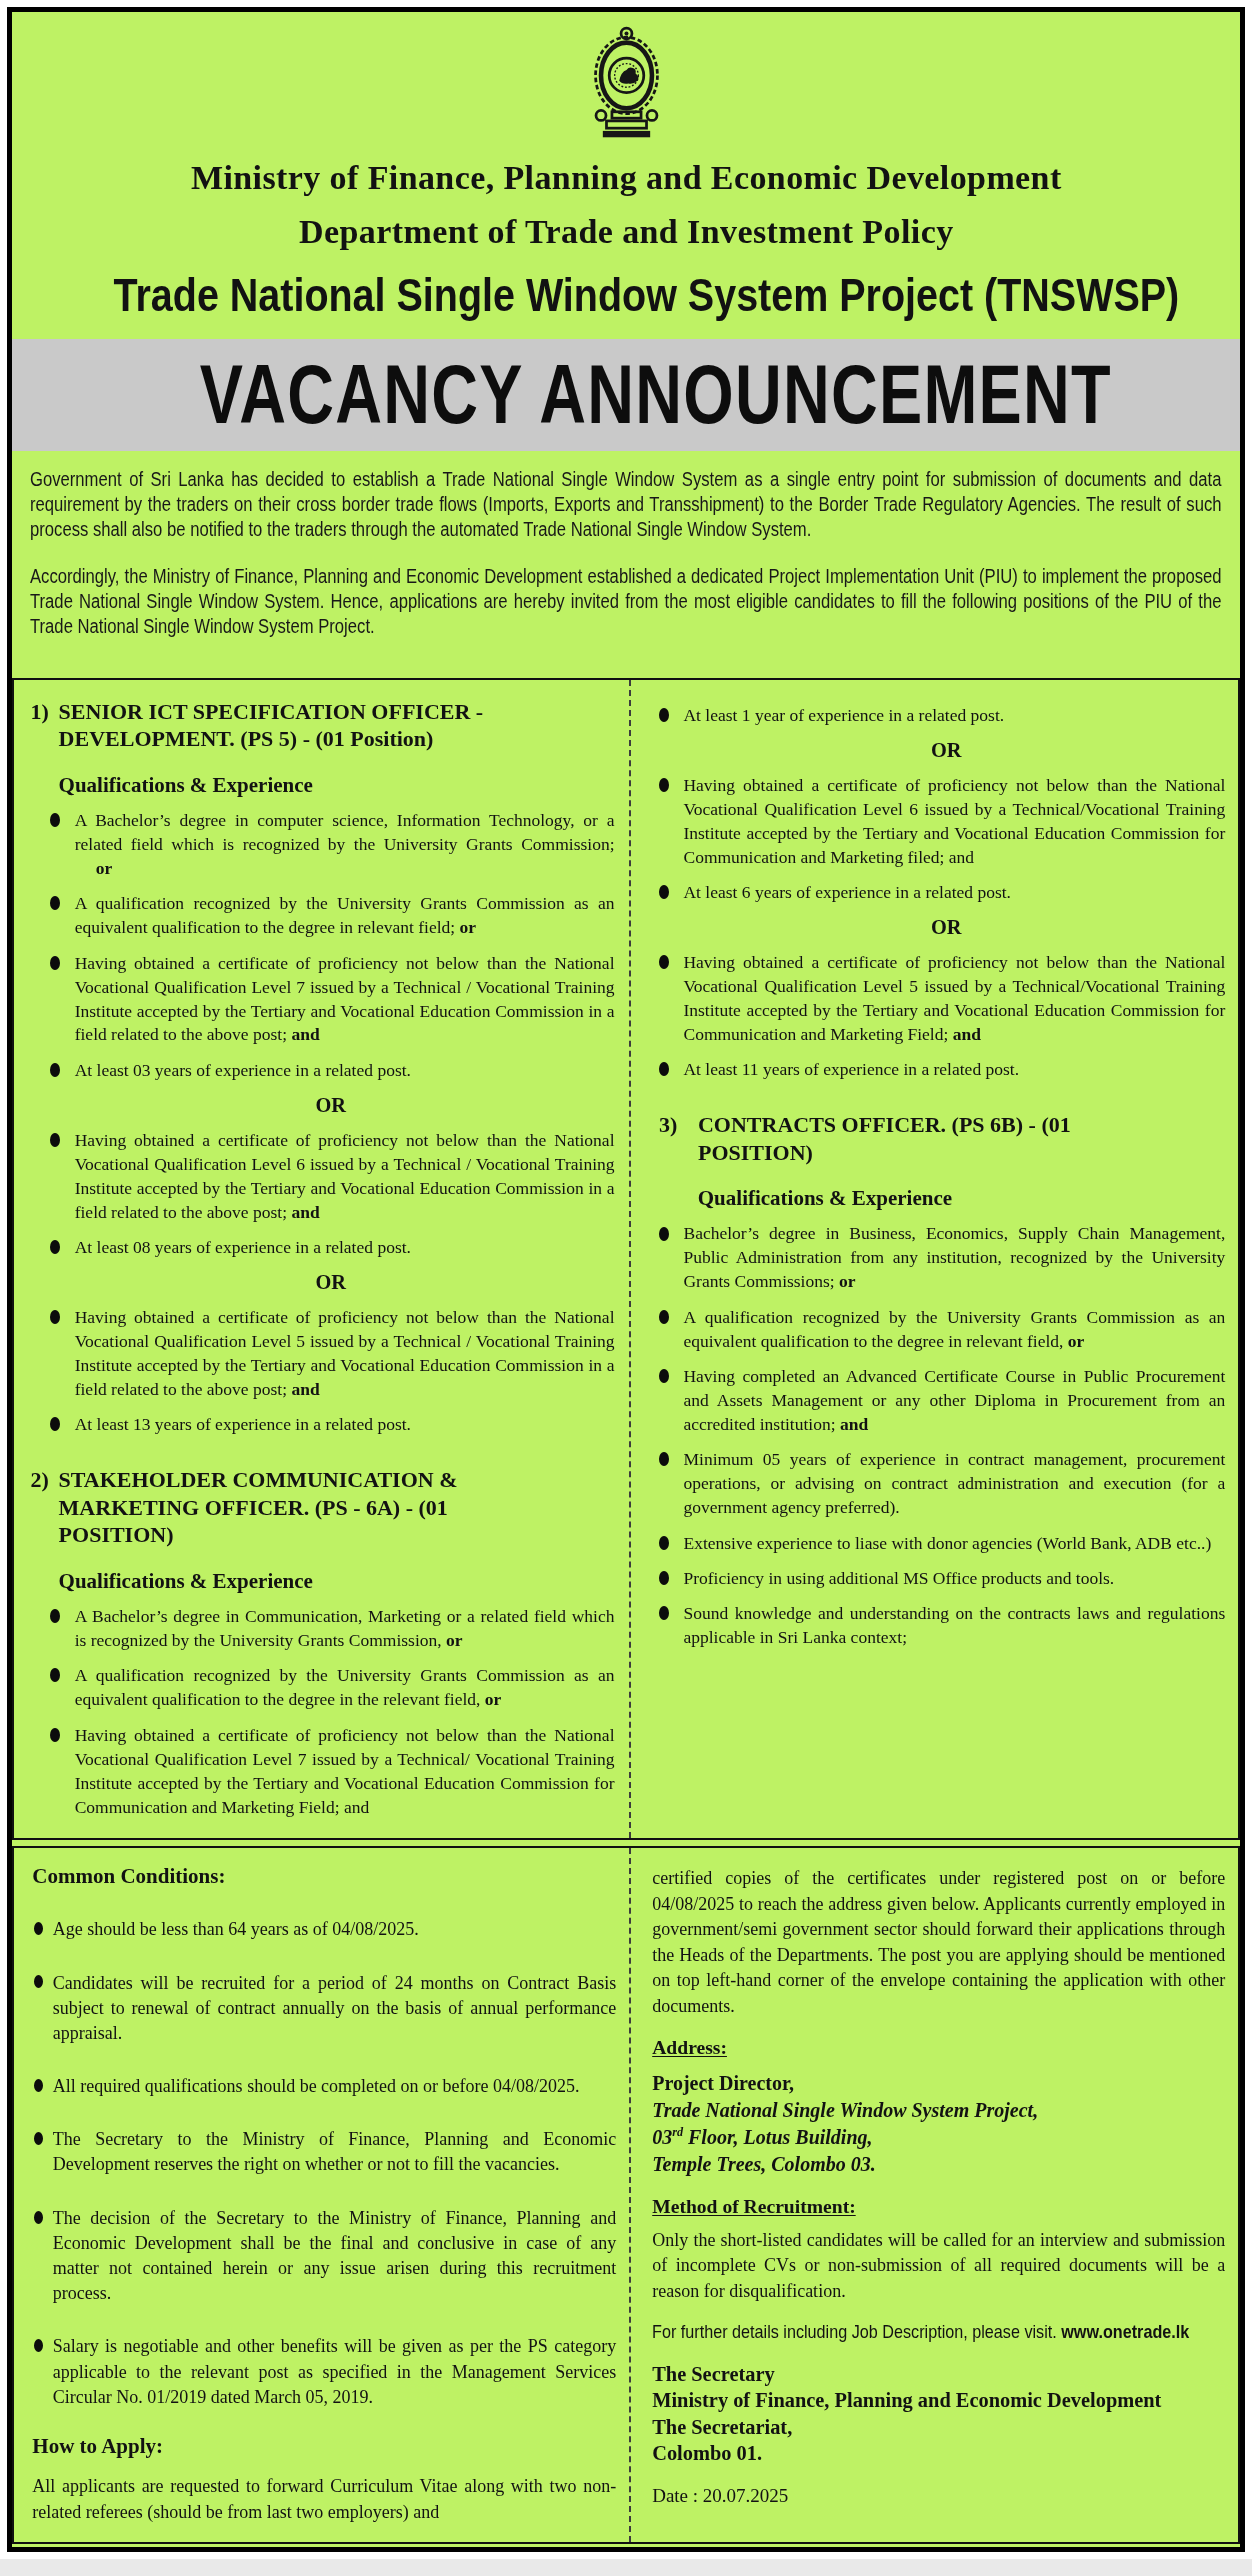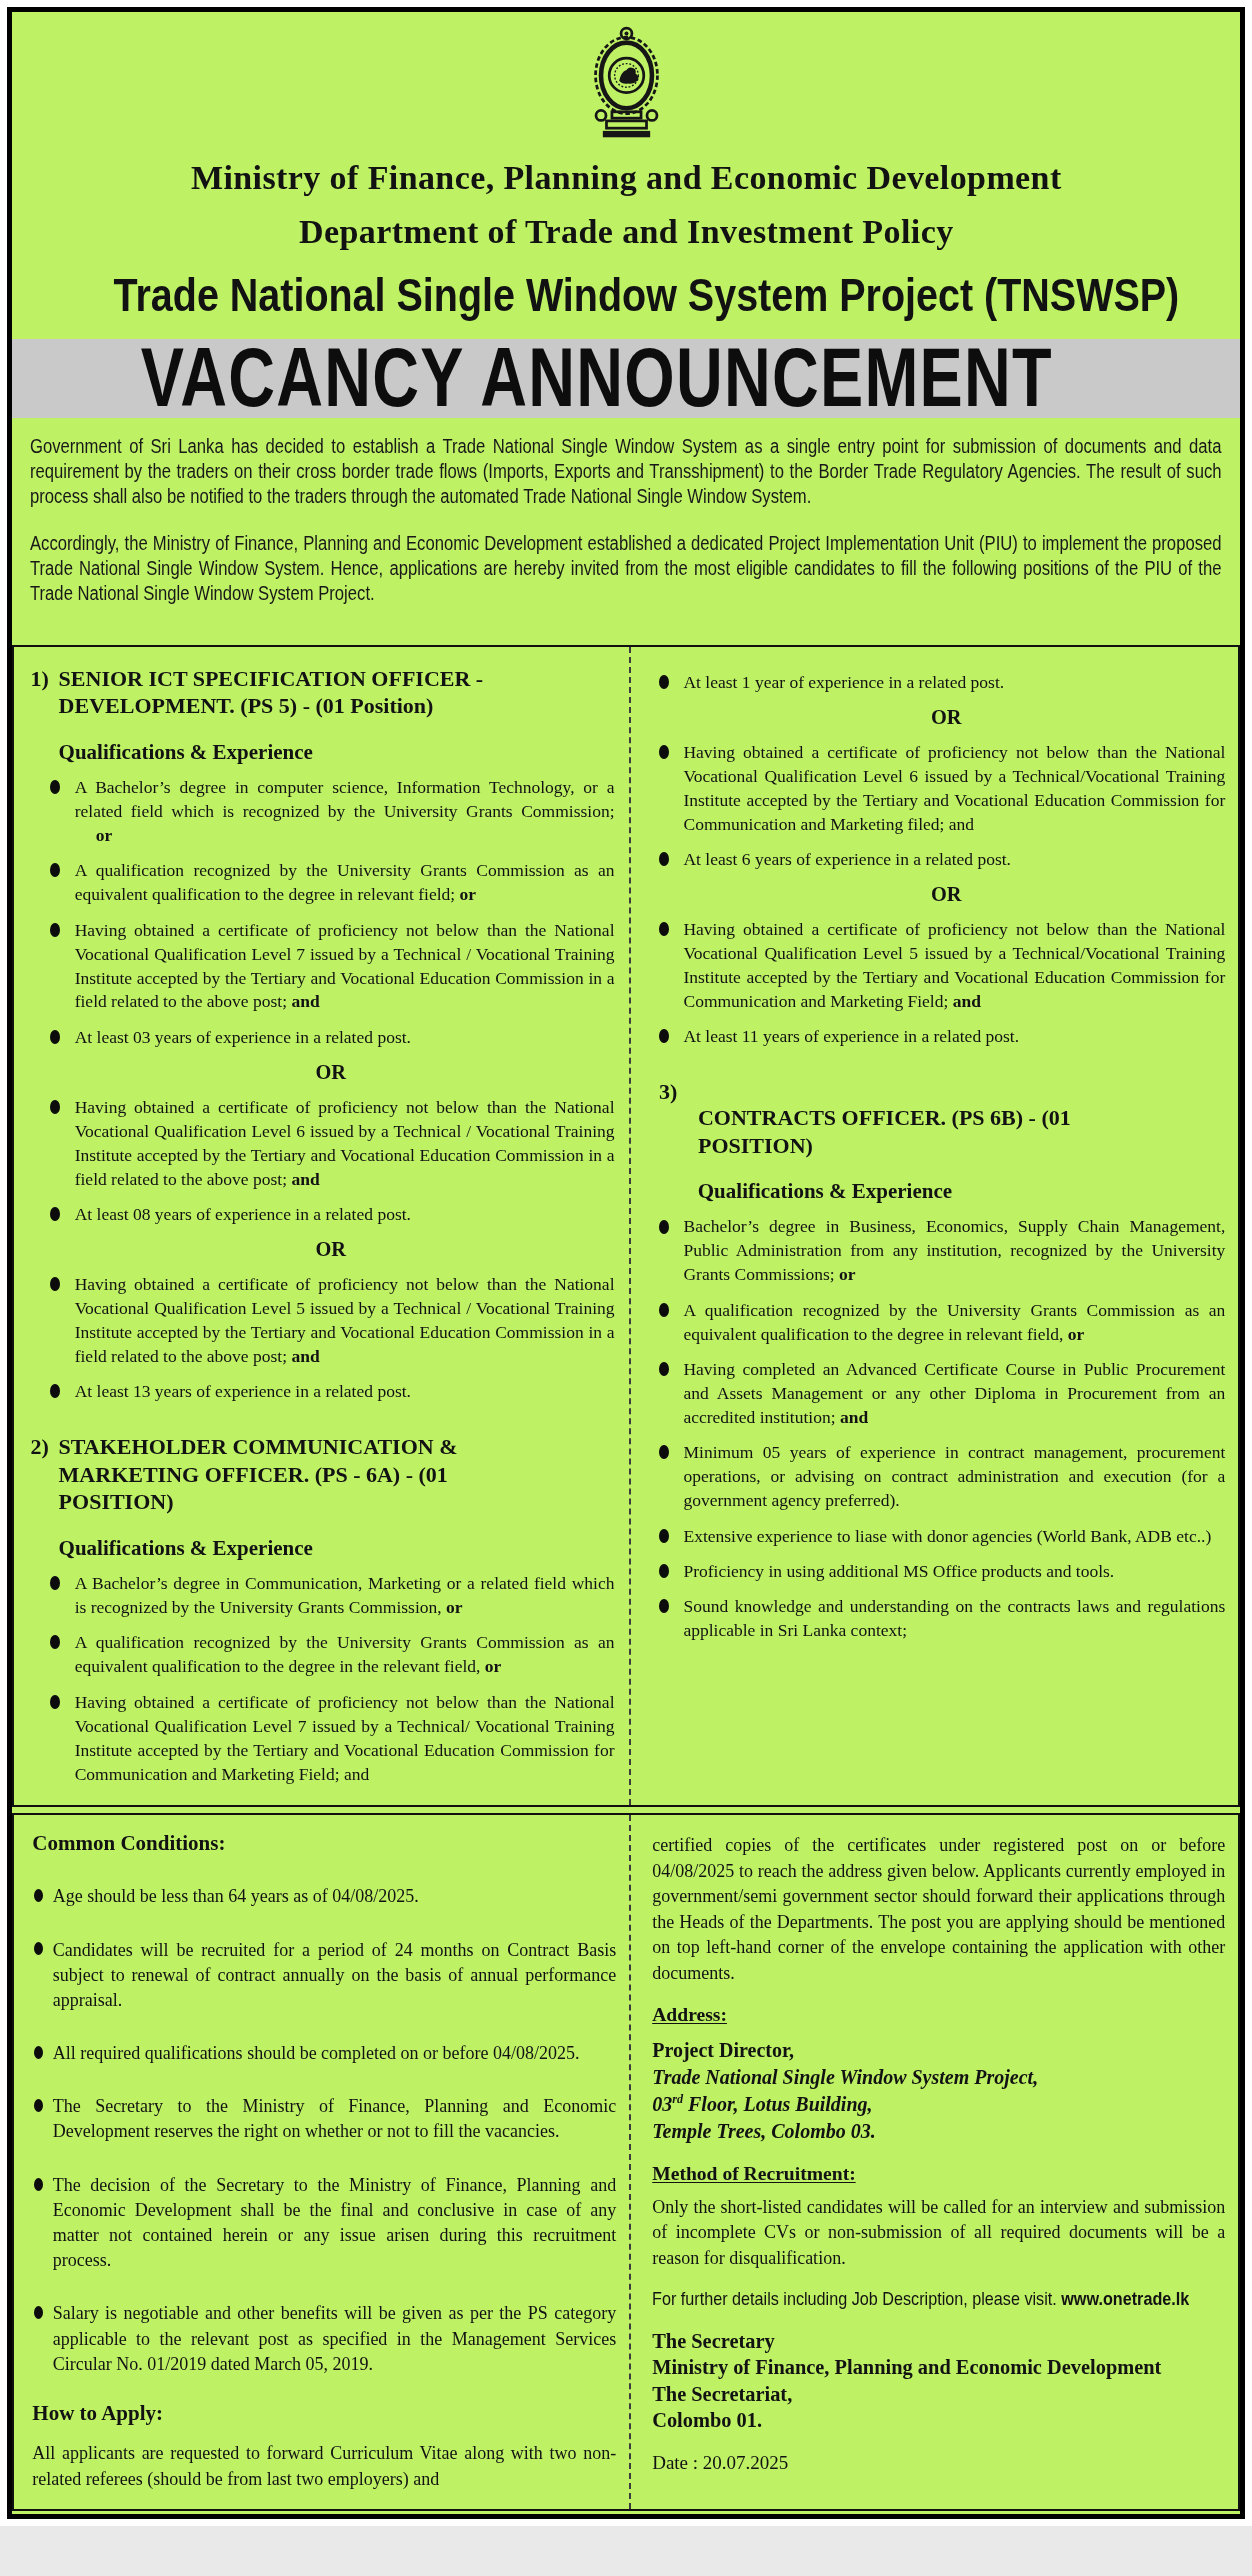--- a/index.html
+++ b/index.html
@@ -8,41 +8,41 @@
   .serif{font-family:"Liberation Serif","DejaVu Serif",serif;}
 
   
   .header{text-align:center;padding-top:11.4px;}
   .emblem{display:flex;justify-content:center;}
   .title-ministry{font-weight:700;font-size:34px;letter-spacing:0.4px;margin-top:14.7px;line-height:1.1;}
   .title-dept{font-weight:700;font-size:34px;letter-spacing:0.4px;margin-top:16.3px;line-height:1.1;}
   .title-project{margin-top:19.6px;line-height:1.05;}
   .title-project span{display:inline-block;font-family:"Liberation Sans","DejaVu Sans",sans-serif;
     font-weight:800;font-size:47px;letter-spacing:0;transform:scaleX(.84);transform-origin:center;white-space:nowrap;}
-  .banner{margin-top:19.6px;height:79px;background:#c9c9c9;display:flex;align-items:center;justify-content:flex-start;overflow:hidden;}
+  .banner{margin-top:19.6px;height:112px;background:#c9c9c9;display:flex;align-items:center;justify-content:flex-end;overflow:hidden;}
   .banner span{display:inline-block;font-family:"Liberation Sans","DejaVu Sans",sans-serif;
     font-weight:800;font-size:83px;letter-spacing:1.6px;transform:scaleX(.78);transform-origin:center;white-space:nowrap;color:#0d0d0d;}
 
   
   .intro{padding:16.3px 18px 4.9px 18px;overflow:hidden;}
   .intro p{margin:0 0 21px 0;font-family:"Liberation Sans","DejaVu Sans",sans-serif;
     font-size:19.6px;line-height:1.28;text-align:justify;font-weight:400;color:#181818;
     transform:scaleX(.85);transform-origin:0 0;width:117.6%;}
 
   
   .box{border:2.4px solid #101010;margin:13px 0 0 0;}
   .cols{display:flex;align-items:stretch;}
   .col-left{width:50.4%;border-right:2.4px dashed #3c3c3c;padding:13px 14.7px 18px 16.3px;box-sizing:border-box;}
   .col-right{width:49.6%;padding:13px 13px 18px 19.6px;box-sizing:border-box;}
 
   .pos-head{display:flex;margin-top:4.9px;}
   .pos-num{font-weight:700;font-size:22px;width:28px;flex:0 0 28px;line-height:1.26;}
   .pos-title{margin:0;font-weight:700;font-size:22px;line-height:1.26;max-width:450px;}
   .col-right .pos-num{margin-left:8.2px;width:39px;flex:0 0 39px;}
-  .col-right .pos-title{max-width:384px;margin-top:26px;}
+  .col-right .pos-title{max-width:384px;}
   .subhead{margin:19.6px 0 6.5px 28px;font-weight:700;font-size:21px;}
   .col-right .subhead{margin-left:47px;}
 
   .bullet{display:flex;margin:11.4px 0 0 0;padding-left:19.6px;}
   .col-right .bullet{padding-left:8.2px;}
   .bm{flex:0 0 9.8px;width:9.8px;height:14px;border-radius:50%;background:#0c0c0c;margin-top:4.1px;}
   .bt{margin:0 0 0 14.7px;flex:1;font-size:17.5px;line-height:1.37;text-align:justify;}
   .bb{font-weight:700;}
   .gap-or{margin-left:21px;}
   .or{text-align:center;font-weight:700;font-size:20.4px;margin:11.4px 0 1.6px 0;padding-left:16.3px;}

